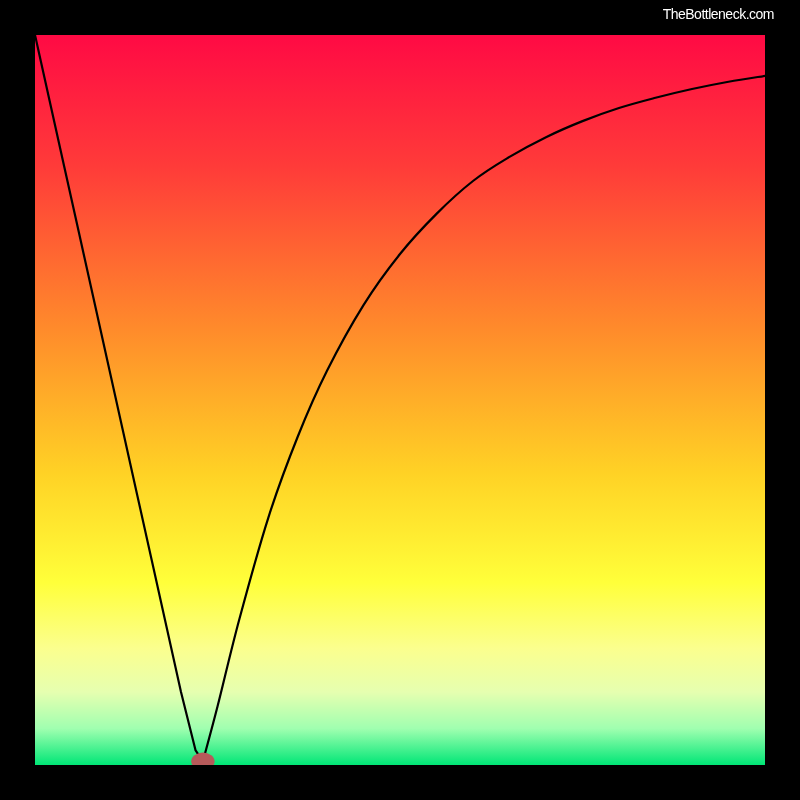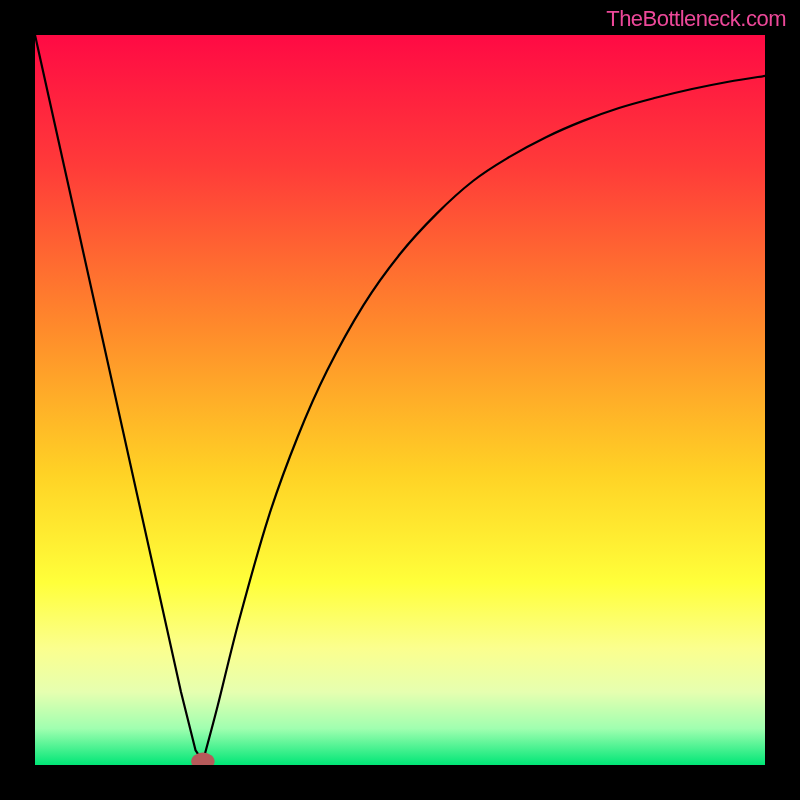--- a/index.html
+++ b/index.html
@@ -21,23 +21,23 @@
     position: absolute;
     left: 35px;
     top: 35px;
     width: 730px;
     height: 730px;
     overflow: hidden;
   }
   .attribution {
     position: absolute;
     top: 6px;
-    right: 14px;
-    color: #ec4899;
-    font-size: 22px;
+    right: 26px;
+    color: #ffffff;
+    font-size: 14px;
     font-weight: 500;
     letter-spacing: -0.5px;
   }
   svg { display: block; }
 </style>
 </head>
 <body>
 
 <div class="frame">
 

